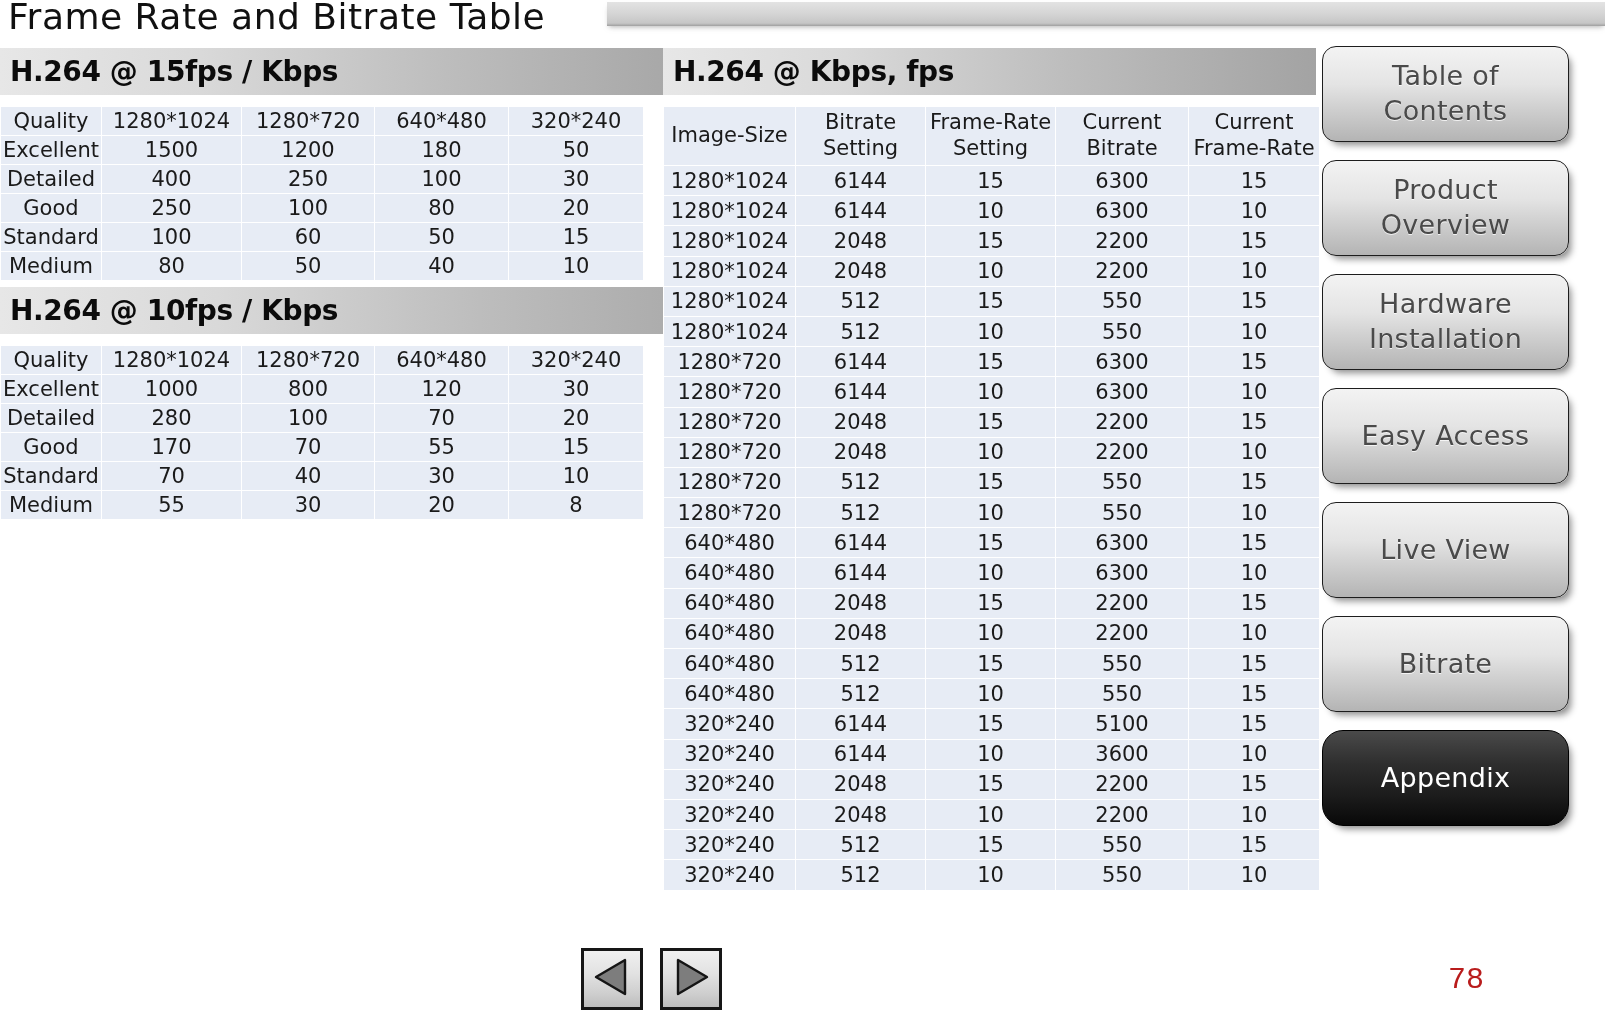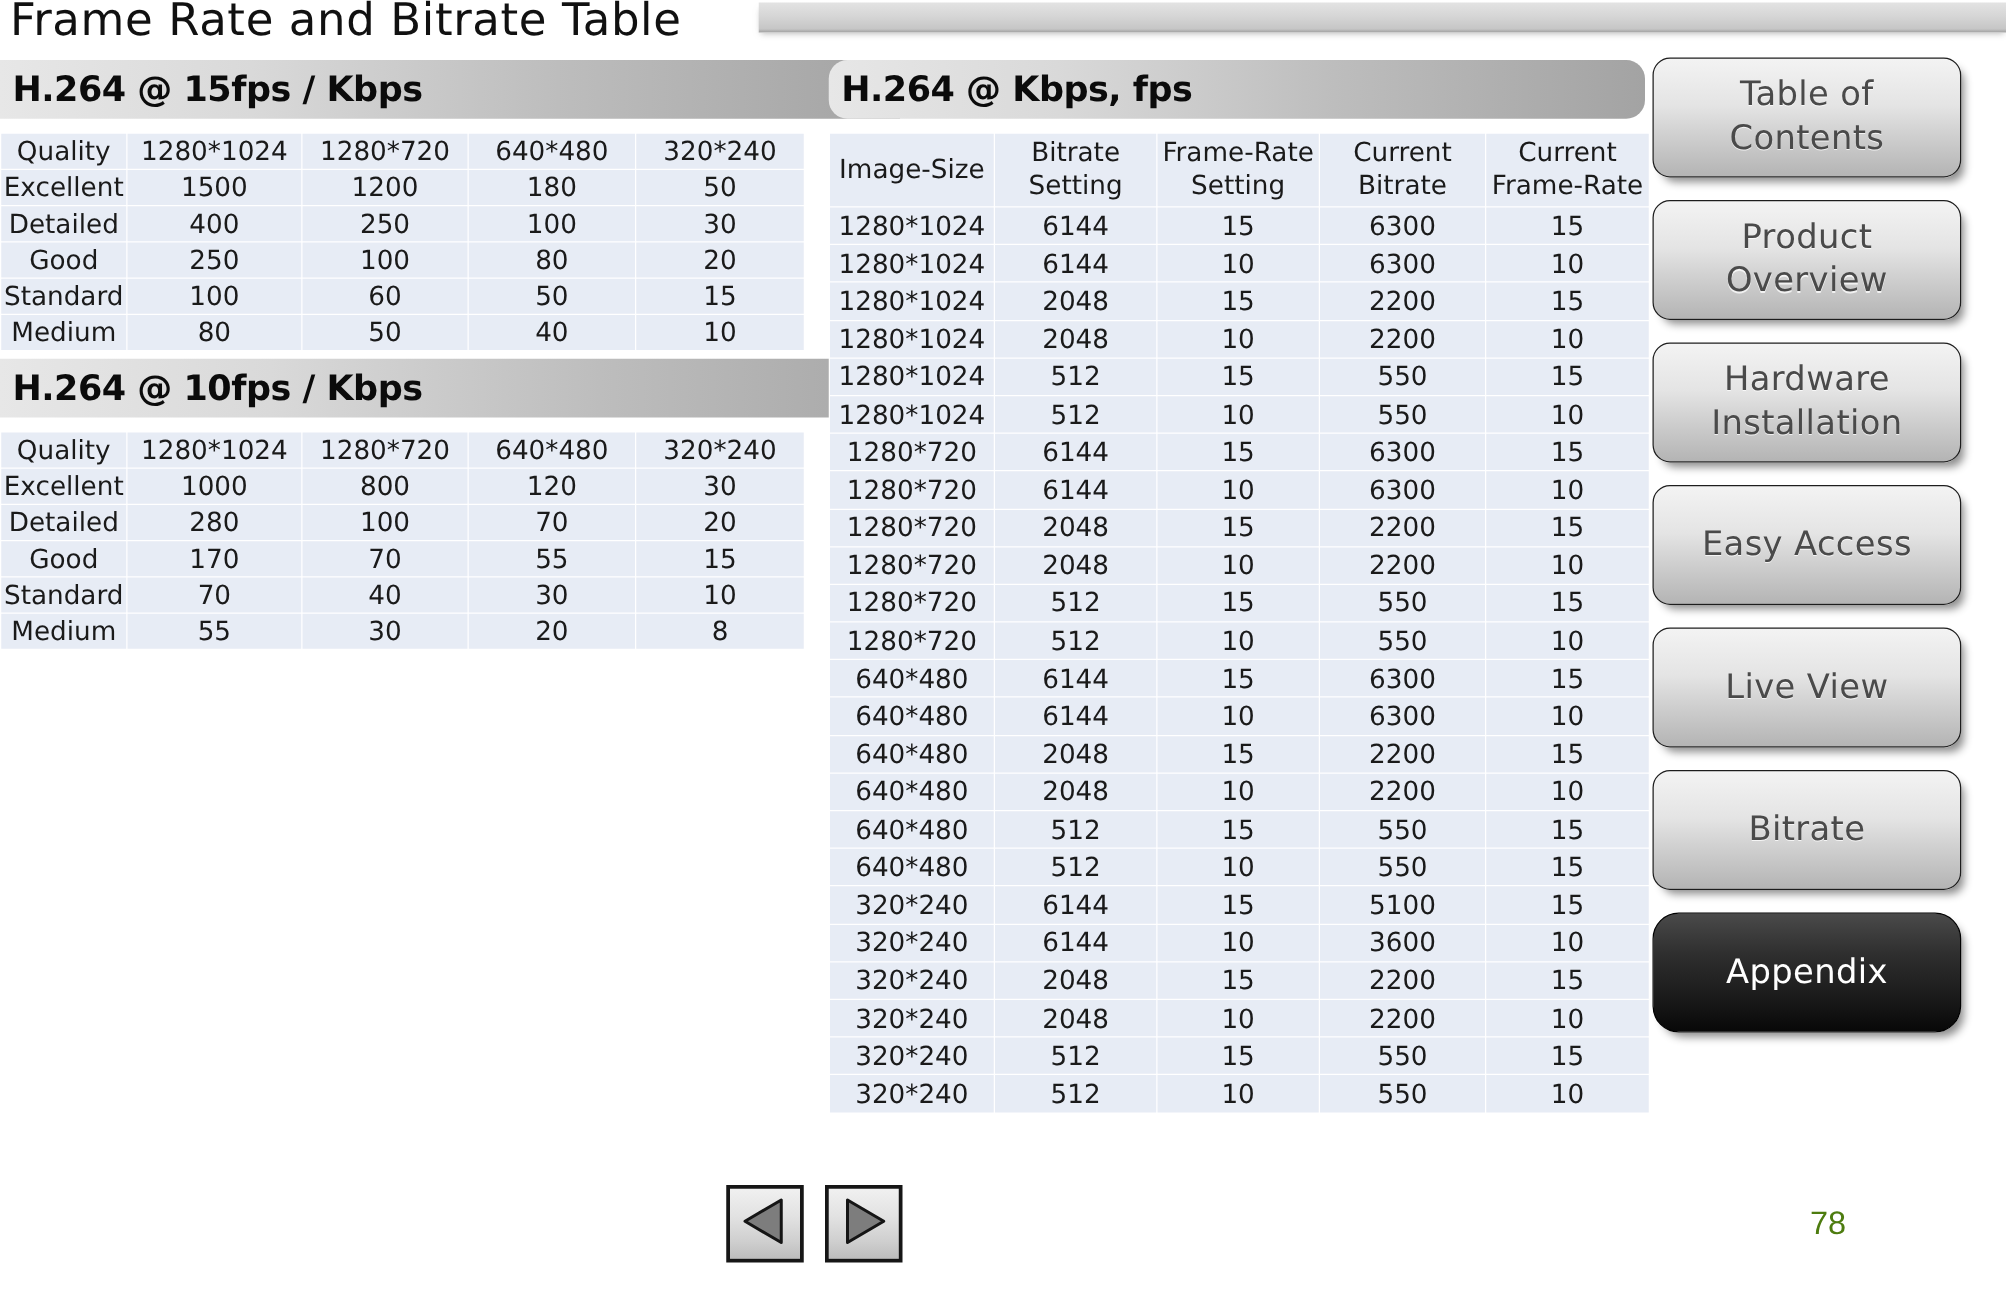--- a/index.html
+++ b/index.html
@@ -157,23 +157,23 @@
   }
   #btn-prev { left: 581px; top: 948px; }
   #btn-next { left: 660px; top: 948px; }
   .arrow-glyph { display: block; }
 
   
   #page-number {
     position: absolute;
     left: 1448px;
     top: 963px;
-    font-family: Liberation Sans, sans-serif;
-    font-size: 26px;
-    color: #4d7c0f;
+    font-family: Liberation Mono, monospace;
+    font-size: 30px;
+    color: #b91c1c;
   }
 </style>
 </head>
 <body>
 
 <div id="slide">
 
   <div id="page-title">Frame Rate and Bitrate Table</div>
 
   <div id="top-bar"></div>
@@ -291,21 +291,21 @@
         <tr>
           <td>Medium</td>
           <td>55</td>
           <td>30</td>
           <td>20</td>
           <td>8</td>
         </tr>
       </tbody>
   </table>
 
-  <div class="section-banner" style="left:663px; top:48px; width:653px;border-radius:15px;">
+  <div class="section-banner" style="left:663px; top:48px; width:653px;">
     <span class="banner-text">H.264 @ Kbps, fps</span>
   </div>
 
   <table class="data-table right-table" id="table-kbps-fps" style="left:663px; top:106px; width:653px;">
     <colgroup>
         <col class="r0">
         <col class="r1">
         <col class="r2">
         <col class="r3">
         <col class="r4">

